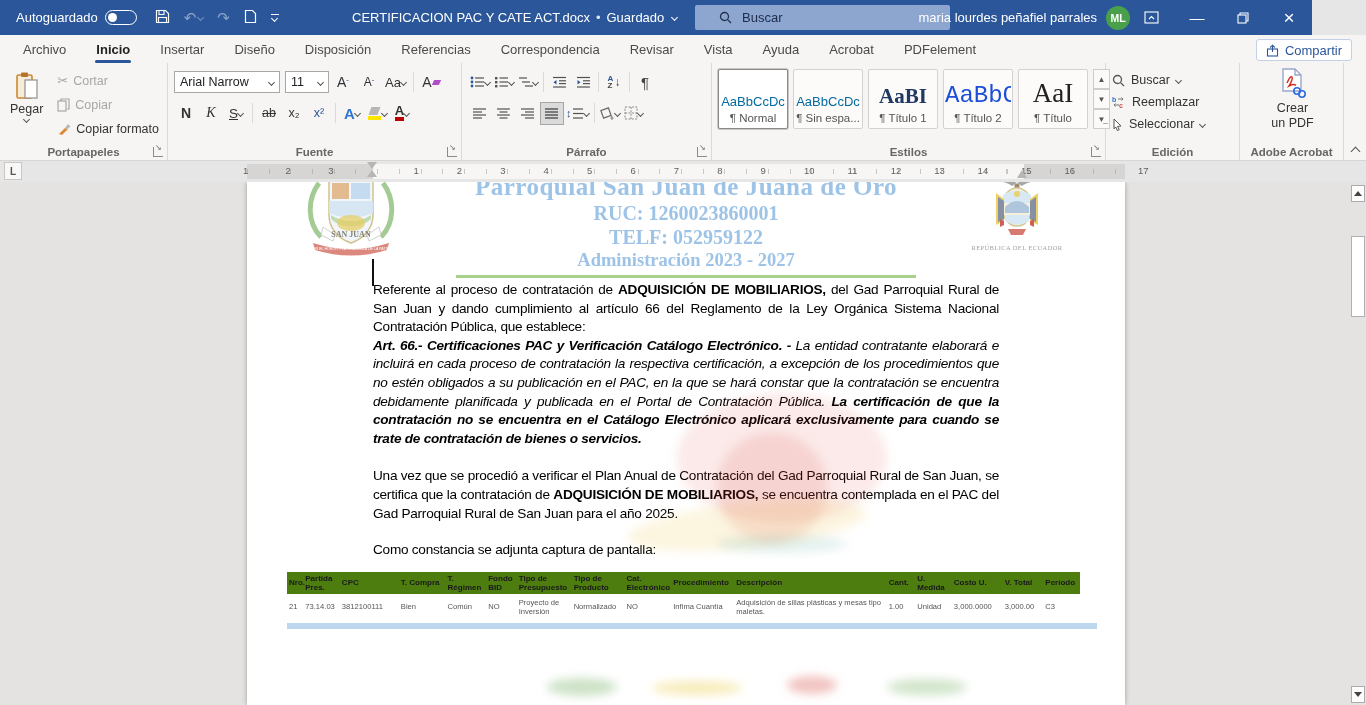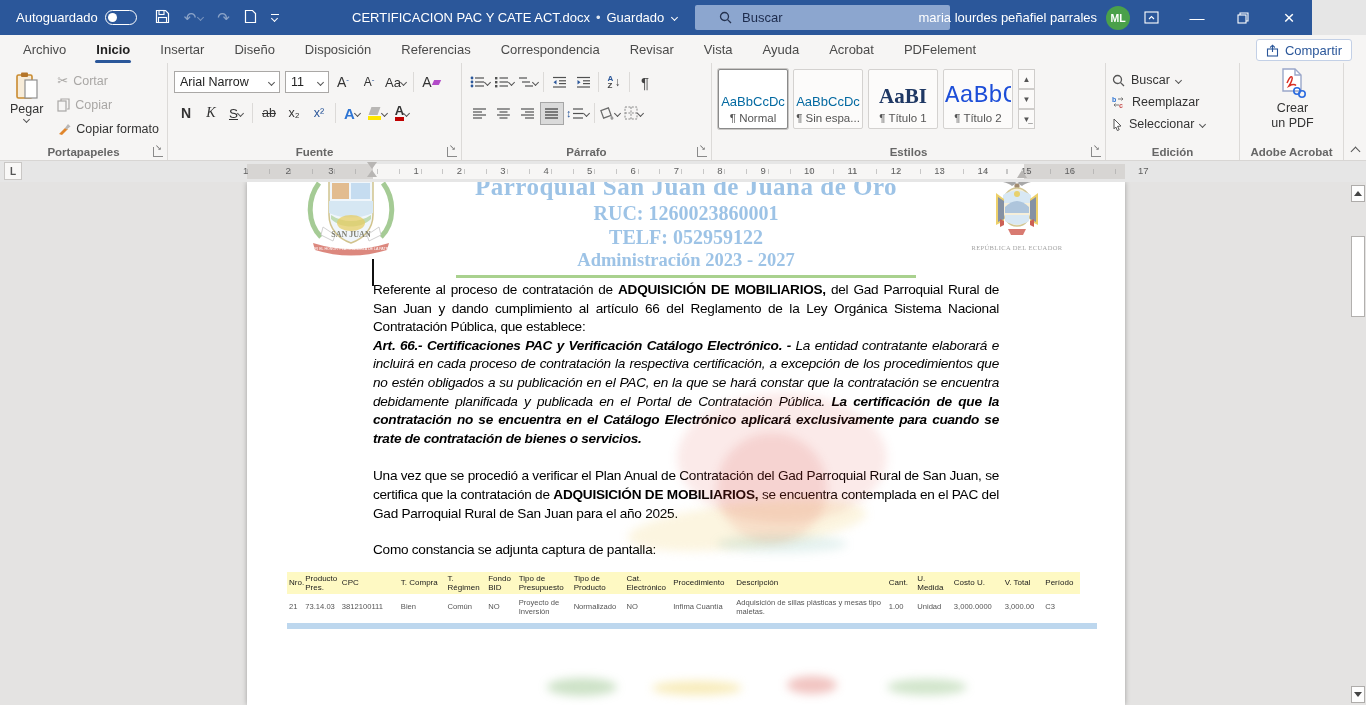--- a/index.html
+++ b/index.html
@@ -136,21 +136,21 @@
   .logoR .cap{ font-family:"Liberation Serif",serif; font-size:6.5px; color:#8b8b8b; letter-spacing:.4px; margin-top:1px; }
 
   .cursorbar{ position:absolute; left:125px; top:86px; width:1.6px; height:27px; background:#111; }
 
   .dtitle{ text-align:center; font-weight:bold; font-size:14px; margin-top:17px; letter-spacing:-0.1px; }
   p.body{ font-size:13.6px; line-height:18.6px; letter-spacing:-0.25px; text-align:justify; color:#000; }
   .mt1{ margin-top:14px; } .mt2{ margin-top:19px; } .mt3{ margin-top:18px; }
   p.body b{ font-weight:bold; } .ital{ font-style:italic; } .bital{ font-style:italic; font-weight:bold; }
 
   .shot{ margin:12px 0 0 -86px; width:793px; border-collapse:collapse; table-layout:fixed; }
-  .shot th{ background:#fef9c3; color:#1a1a1a; font-size:8px; font-weight:normal; text-align:left; padding:2px 2px; vertical-align:middle; line-height:9px; }
+  .shot th{ background:#4d7c0f; color:#1a1a1a; font-size:8px; font-weight:bold; text-align:left; padding:2px 2px; vertical-align:middle; line-height:9px; }
   .shot td{ font-size:7.6px; color:#555; padding:4px 2px; vertical-align:middle; line-height:9px; }
   .band{ margin-left:-86px; width:810px; height:6px; background:#bdd7ee; margin-top:3px; }
 
   .wm{ position:absolute; border-radius:50%; filter:blur(5px); pointer-events:none; }
 
   
   .vscroll{ position:absolute; right:0; top:0; width:16px; height:523px; }
   .sb-btn{ position:absolute; left:1px; width:14px; height:17px; background:#fdfdfd; border:1px solid #aeacaa; display:flex; align-items:center; justify-content:center; }
   .sb-up{ top:3px; } .sb-dn{ bottom:2px; }
   .tri-up{ width:0;height:0;border-left:4px solid transparent;border-right:4px solid transparent;border-bottom:5px solid #444; }
@@ -477,20 +477,24 @@
           <span class="pv">AaBbCcDc</span>
           <span class="nm">¶ Sin espa...</span>
         </div>
         <div class="card">
           <span class="pv h1">AaBI</span>
           <span class="nm">¶ Título 1</span>
         </div>
         <div class="card">
           <span class="pv h2">AaBbC</span>
           <span class="nm">¶ Título 2</span>
+        </div>
+        <div class="card">
+          <span class="pv tt">AaI</span>
+          <span class="nm">¶ Título</span>
         </div>
       </div>
       <div class="stylescroll">
         <span class="sbtn">▲</span>
         <span class="sbtn">▼</span>
         <span class="sbtn">▼̲</span>
       </div>
       <span class="grp-label">Estilos</span>
       <span class="launcher"></span>
     </div>
@@ -659,21 +663,21 @@
               <col style="width:150px">
               <col style="width:28px">
             <col style="width:36px">
               <col style="width:50px">
               <col style="width:40px">
               <col style="width:36px">
           </colgroup>
           <thead>
               <tr>
                 <th>Nro.</th>
-                <th>Producto Pres.</th>
+                <th>Partida Pres.</th>
                 <th>CPC</th>
                 <th>T. Compra</th>
                 <th>T. Régimen</th>
                 <th>Fondo BID</th>
                 <th>Tipo de Presupuesto</th>
                 <th>Tipo de Producto</th>
                 <th>Cat. Electrónico</th>
                 <th>Procedimiento</th>
                 <th>Descripción</th>
                 <th>Cant.</th>

